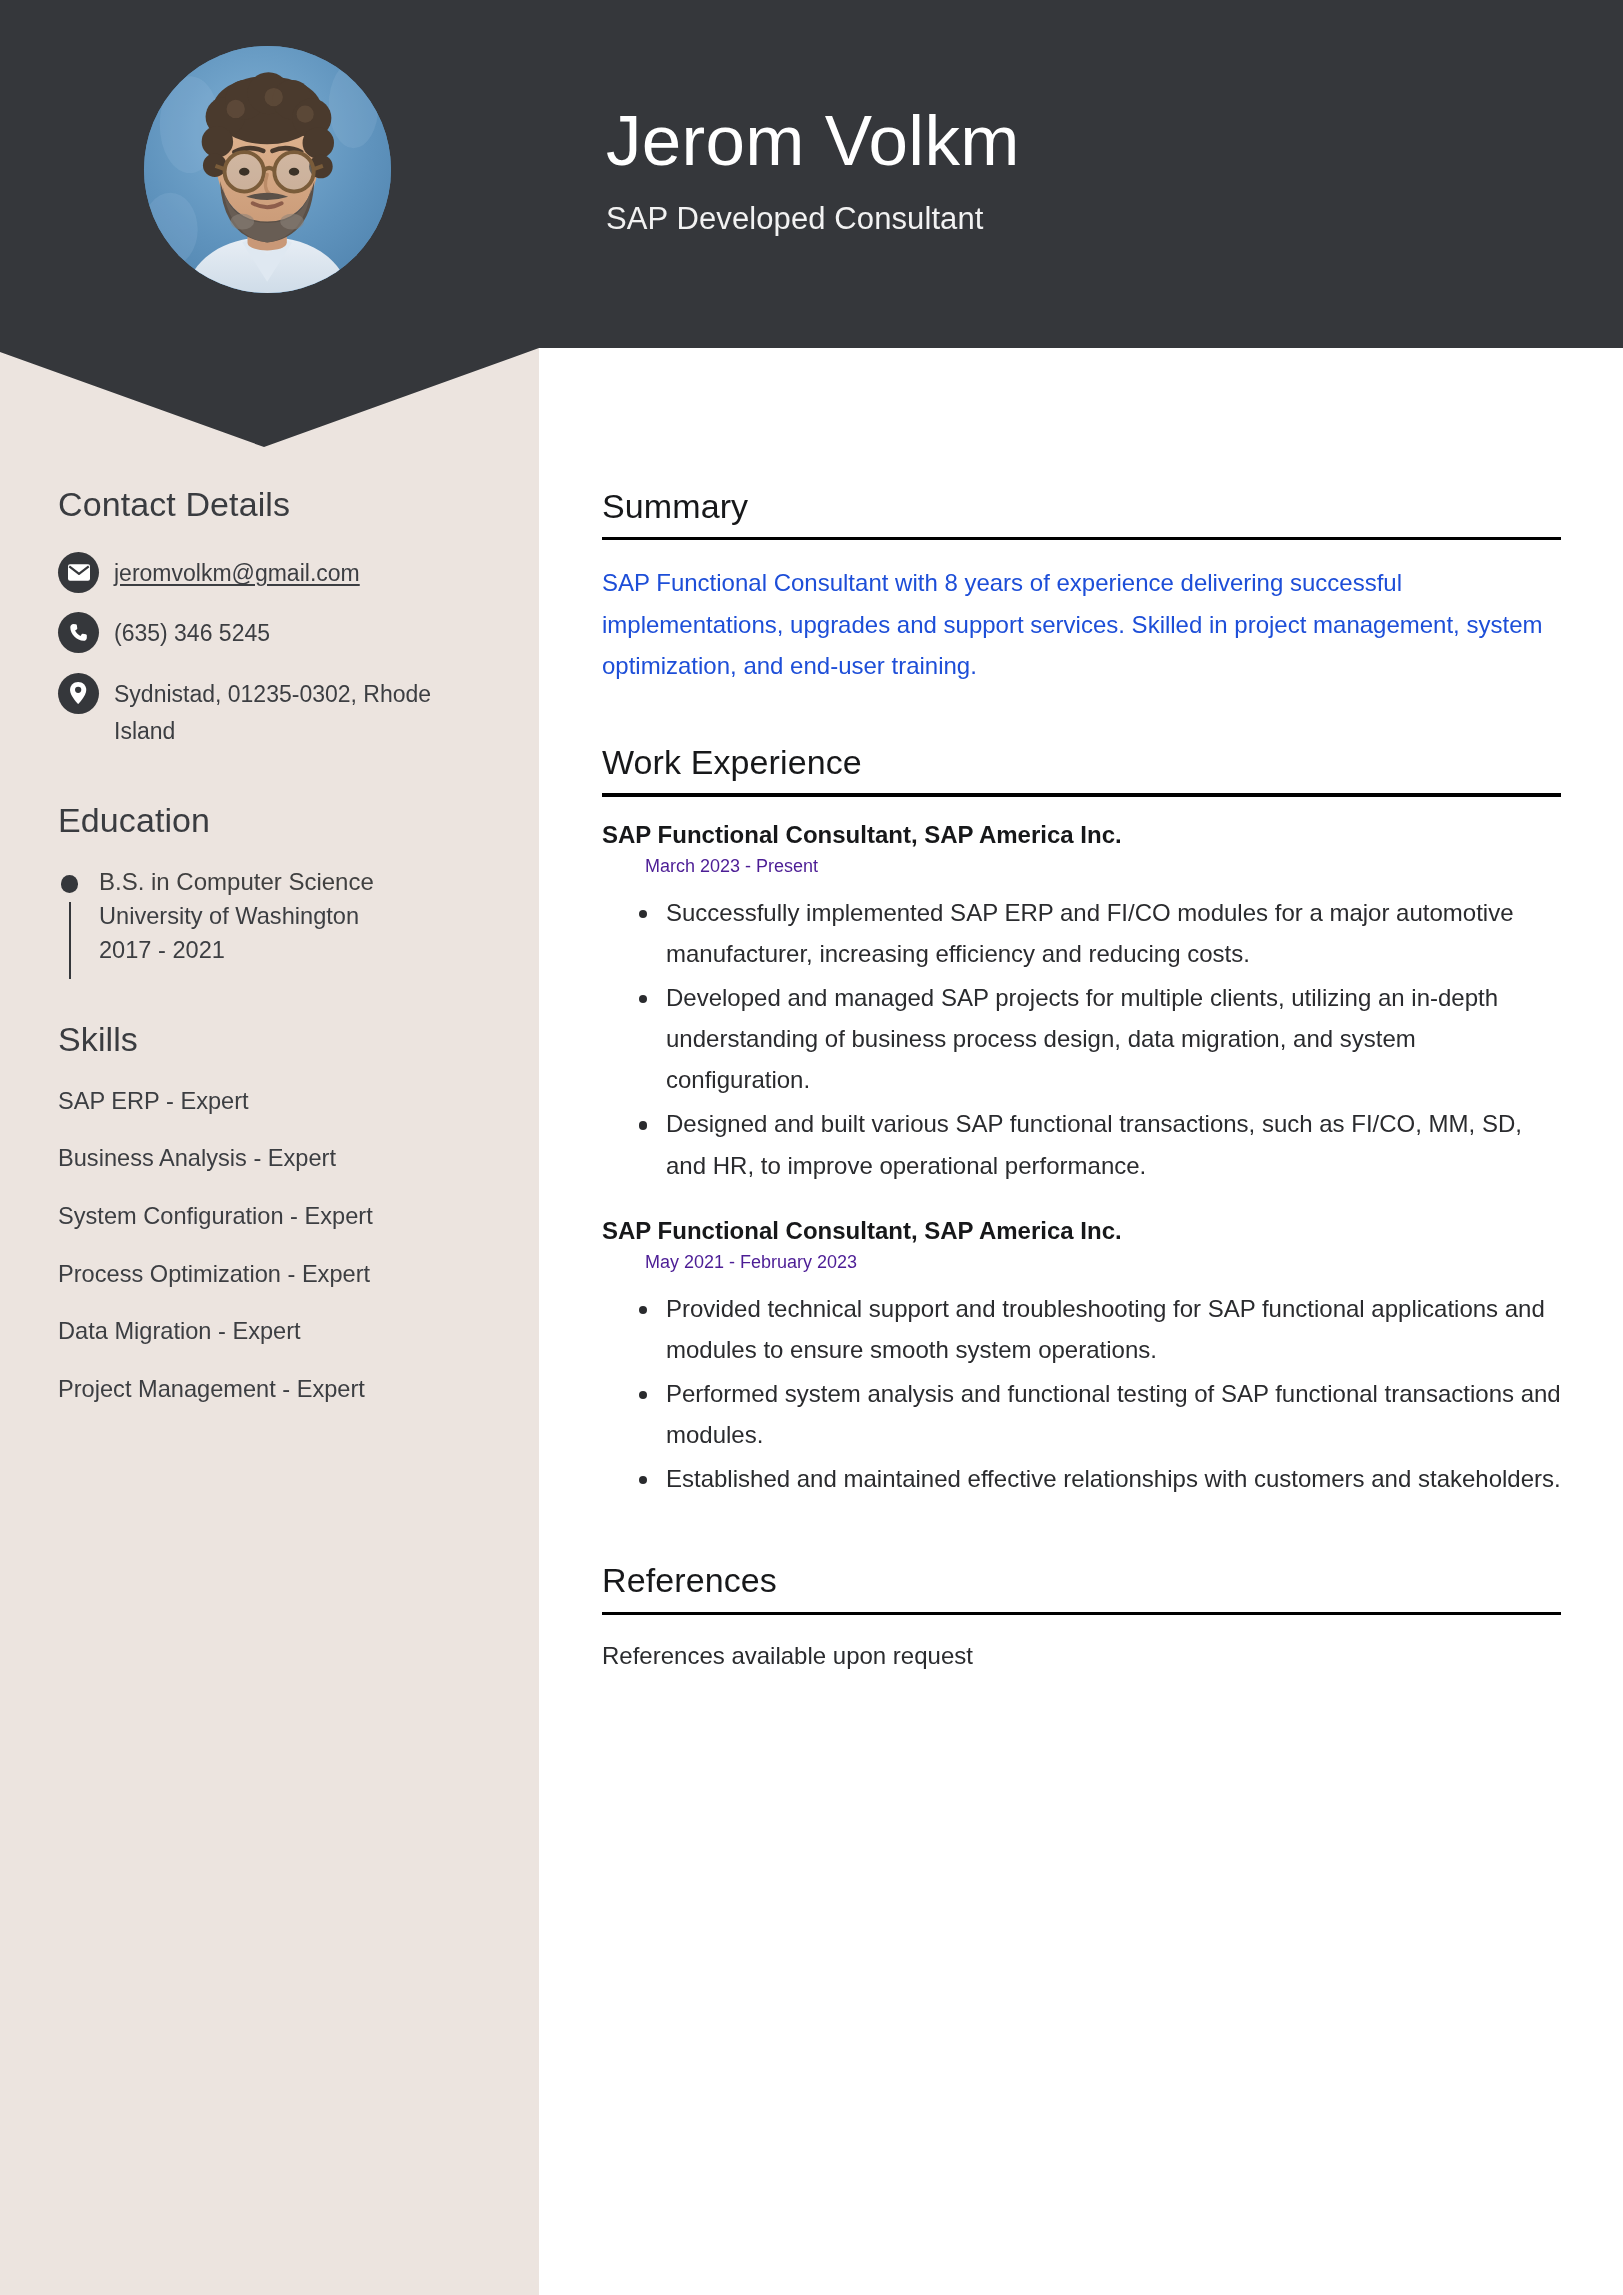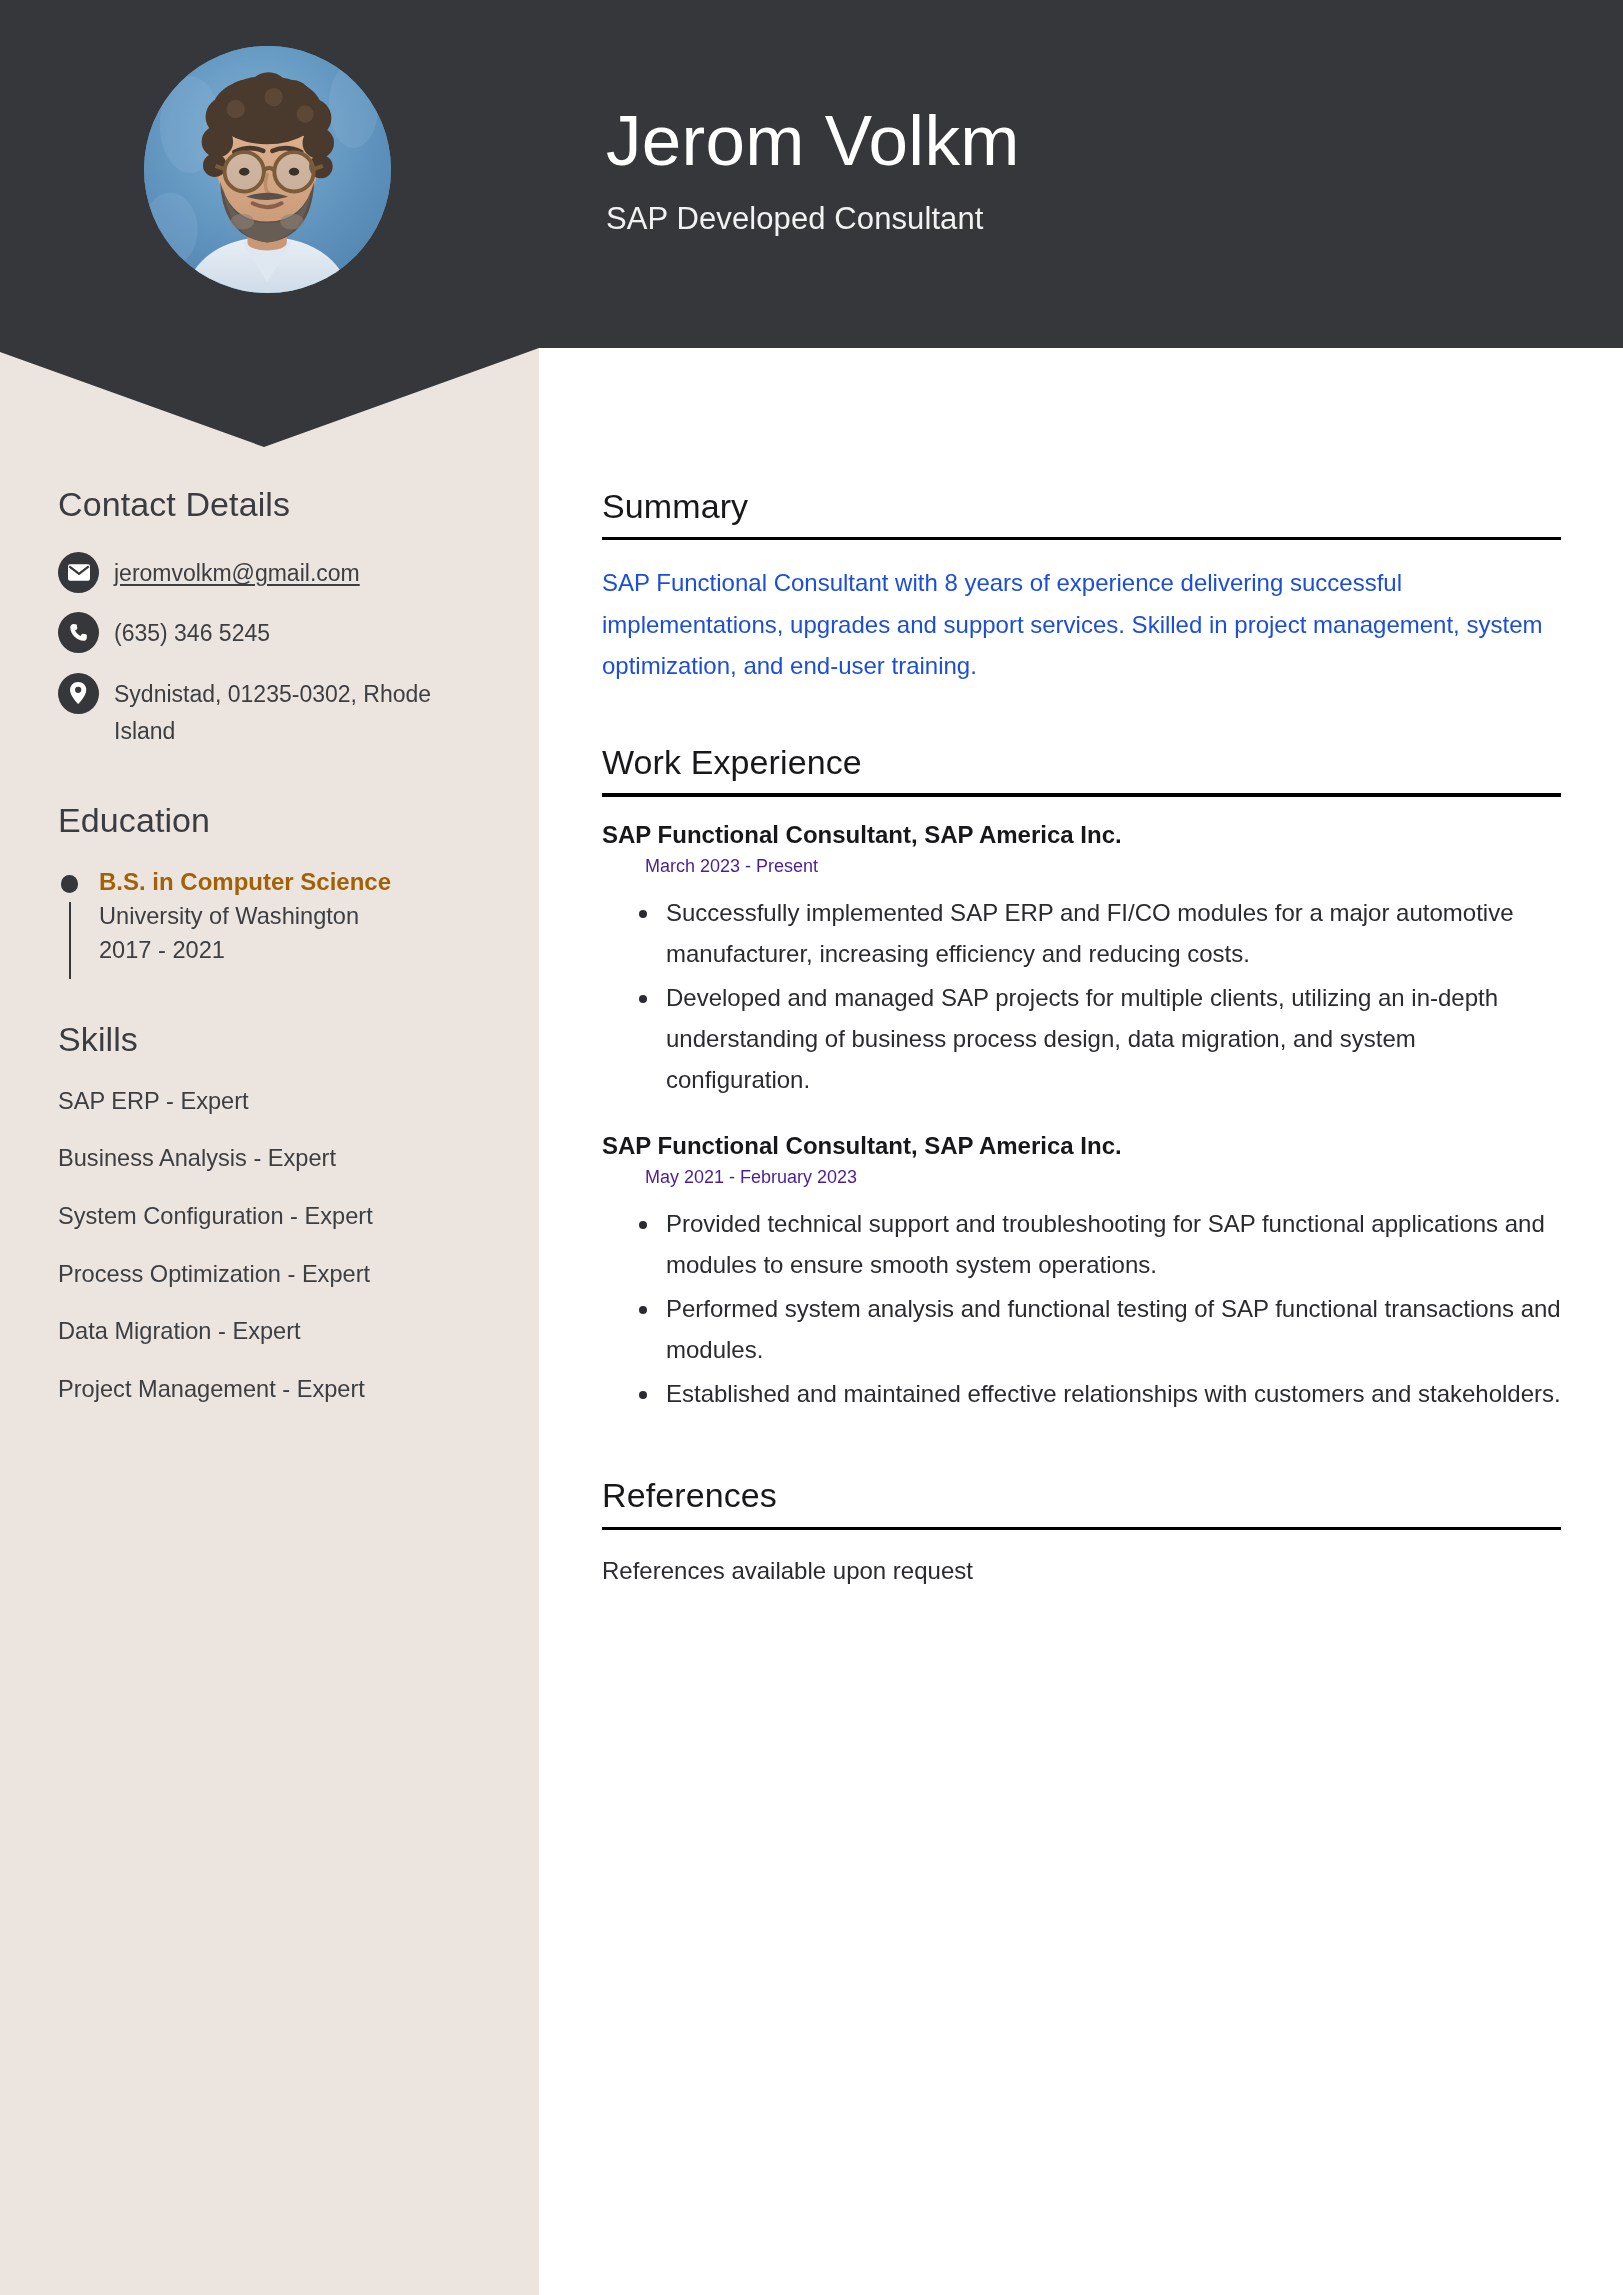--- a/index.html
+++ b/index.html
@@ -148,22 +148,22 @@
   .edu-line {
     position: absolute;
     left: 10.5px;
     top: 37px;
     width: 2.6px;
     height: 77px;
     background: #35373b;
   }
   .edu-degree {
     font-size: 24px;
-    font-weight: 700;
-    color: #a16207;
+    font-weight: 400;
+    color: #404040;
     line-height: 1.42;
   }
   .edu-school, .edu-years {
     font-size: 23.6px;
     font-weight: 400;
     color: #3c3e42;
     line-height: 1.46;
   }
 
   
@@ -426,20 +426,21 @@
       <h2 class="section-title">Work Experience</h2>
       <div class="section-rule"></div>
       <div class="section-body">
 
         <div class="exp-block">
           <div class="exp-role">SAP Functional Consultant, SAP America Inc.</div>
           <div class="exp-dates">March 2023 - Present</div>
           <ul class="exp-bullets">
             <li>Successfully implemented SAP ERP and FI/CO modules for a major automotive manufacturer, increasing efficiency and reducing costs.</li>
             <li>Developed and managed SAP projects for multiple clients, utilizing an in-depth understanding of business process design, data migration, and system configuration.</li>
+            <li>Designed and built various SAP functional transactions, such as FI/CO, MM, SD, and HR, to improve operational performance.</li>
           </ul>
         </div>
 
         <div class="exp-block">
           <div class="exp-role">SAP Functional Consultant, SAP America Inc.</div>
           <div class="exp-dates">May 2021 - February 2023</div>
           <ul class="exp-bullets">
             <li>Provided technical support and troubleshooting for SAP functional applications and modules to ensure smooth system operations.</li>
             <li>Performed system analysis and functional testing of SAP functional transactions and modules.</li>
             <li>Established and maintained effective relationships with customers and stakeholders.</li>

